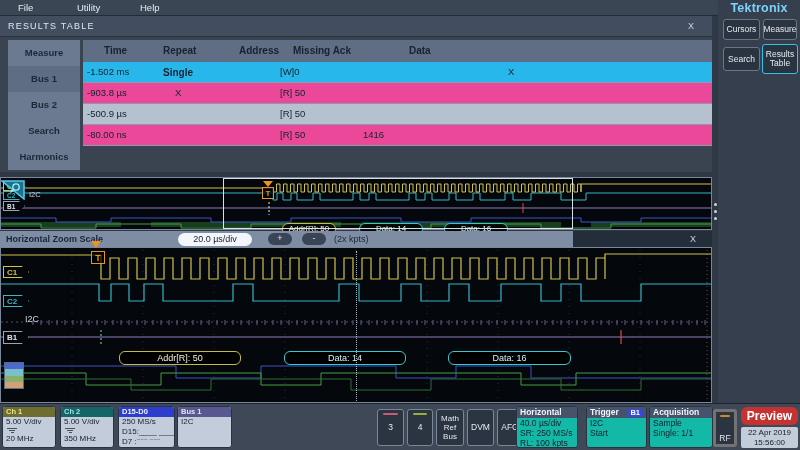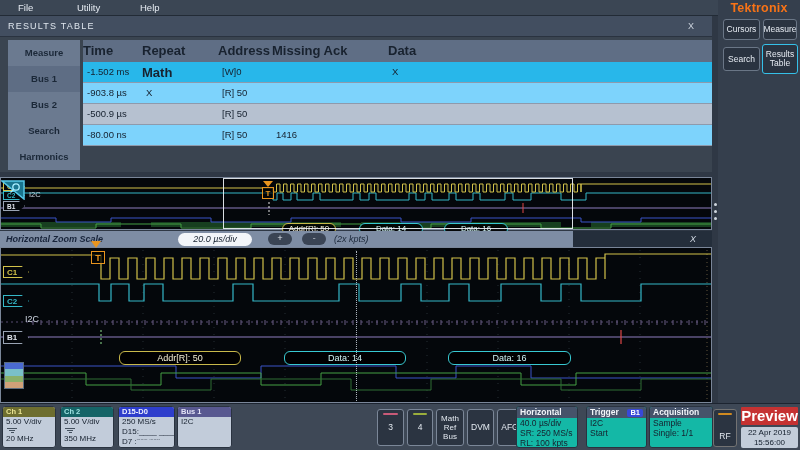--- a/index.html
+++ b/index.html
@@ -7,43 +7,43 @@
               font-family:"Liberation Sans", sans-serif; }
   #app { position:relative; width:800px; height:450px; background:#2f3845; }
 
   
   .menubar { position:absolute; left:0; top:0; width:718px; height:16px; background:#3b4654; border-bottom:1px solid #222b36; }
   .menubar span { position:absolute; top:2px; font-size:9.5px; color:#e6ebf2; }
   .m-file{left:18px} .m-utility{left:77px} .m-help{left:140px}
 
   
   .sidebar { position:absolute; left:718px; top:0; width:82px; height:403px; background:#353f4d; }
-  .logo { position:absolute; left:0; top:1px; width:82px; text-align:center; color:#f97316; font-size:12.5px; font-weight:bold; letter-spacing:.2px; }
+  .logo { position:absolute; left:0; top:1px; width:82px; text-align:center; color:#7dd3fc; font-size:12.5px; font-weight:bold; letter-spacing:.2px; }
   .sbtn { position:absolute; background:#2a3340; border:1px solid #77839422; border-color:#6a7686; border-radius:3px; color:#e6ebf2; font-size:8.5px; text-align:center; display:flex; align-items:center; justify-content:center; line-height:9px; }
   .sbtn.cursors{left:5px; top:19px; width:37px; height:21px;}
   .sbtn.measure{left:45px; top:19px; width:34px; height:21px;}
   .sbtn.search {left:5px; top:47px; width:37px; height:24px;}
   .sbtn.results{left:44px; top:44px; width:36px; height:30px; border:1.5px solid #35c0e8;}
 
   
   .panel { position:absolute; left:0; top:16px; width:712px; height:156px; background:#3a4450; }
   .p-title { position:absolute; left:0; top:0; width:712px; height:21px; background:#424e60; border-bottom:1px solid #2a3340; }
   .p-title .t { position:absolute; left:8px; top:5px; font-size:9px; letter-spacing:1.2px; color:#dfe6ee; }
   .xbtn { position:absolute; font-size:9px; color:#cdd5df; cursor:default; }
   .p-title .xbtn { right:18px; top:5px; }
   .tabs { position:absolute; left:8px; top:24px; width:72px; height:130px; background:#6b7a90; }
   .tab { height:26px; line-height:26px; text-align:center; font-size:9.5px; font-weight:600; color:#1b2838; }
   .tab.active { background:#5e6d84; }
   .rt { position:absolute; left:83px; top:24px; width:629px; }
   .rt-row { display:grid; grid-template-columns:59px 76px 54px 116px 1fr; }
   .rt-head { height:22px; background:#5f6e85; }
-  .rt-head div { font-size:13px; font-weight:700; color:#18222f; line-height:22px; padding-left:0; }
-  .rt-r { height:21px; border-bottom:1px solid #8e9aac; }
+  .rt-head div { font-size:10px; font-weight:700; color:#18222f; line-height:22px; padding-left:21px; }
+  .rt-r { height:21px; border-bottom:1px solid #8e9aac;gap:29px; }
   .rt-r div { font-size:9.5px; color:#15202e; line-height:20px; padding-left:4px; }
-  .rt-r.even { background:#b6c1d0; } .rt-r.odd { background:#7dd3fc; }
+  .rt-r.even { background:#b6c1d0; } .rt-r.odd { background:#ec4899; }
   .rt-r.sel { background:#28b7ea; }
 
   
   .overview { position:absolute; left:0; top:177px; width:712px; height:53px; background:#04070b; border:1px solid #7a8699; }
   .chlab { position:absolute; background:#04070b; font-weight:bold; display:flex; align-items:center; padding-left:3px;
            clip-path:polygon(0 0,72% 0,100% 50%,72% 100%,0 100%); }
   .ov-c1{left:2px; top:4px; width:22px; height:9px; font-size:6.5px; color:#d2c24a; border:1px solid #d2c24a;}
   .ov-c2{left:2px; top:13px; width:22px; height:9px; font-size:6.5px; color:#35b8c8; border:1px solid #35b8c8;}
   .ov-b1{left:2px; top:23px; width:22px; height:10px; font-size:6.5px; color:#dfe4ec; border:1px solid #9aa4b4;}
   .ov-i2c{position:absolute; left:28px; top:12px; font-size:7.5px; color:#cfd6e2;}
@@ -56,21 +56,21 @@
   .ov-d16 {left:443px; top:25px; width:64px; height:12px; font-size:8px; line-height:10px;}
   .trig { position:absolute; }
   .trig .tri { width:0; height:0; border-left:5px solid transparent; border-right:5px solid transparent; border-top:6px solid #e8941e; margin:0 auto; }
   .trig .tbox { border:1px solid #e8941e; background:rgba(0,0,0,.7); color:#e8941e; font-weight:bold; text-align:center; }
   .ov-trig{left:261px; top:3px; width:12px;} .ov-trig .tbox{width:12px; height:12px; font-size:8px; line-height:11px;}
   .mag { position:absolute; right:1px; top:2px; }
   .dots { position:absolute; left:712px; top:203px; width:7px; display:flex; flex-direction:column; gap:4px; align-items:center; }
   .dots i { width:3px; height:3px; border-radius:50%; background:#cfd6de; }
 
   
-  .zoombar { position:absolute; left:0; top:231px; width:712px; height:16px; background:#242e3b;font-style:italic; }
+  .zoombar { position:absolute; left:0; top:231px; width:712px; height:16px; background:#242e3b; }
   .zb-light { position:absolute; left:0; top:0; width:573px; height:16px; background:#7e8da4; }
   .zb-label { position:absolute; left:6px; top:3px; font-size:9px; font-weight:700; color:#18243a; }
   .zb-pill { position:absolute; left:178px; top:1.5px; width:74px; height:13px; background:#f2f5f9; border-radius:7px; font-size:9px; color:#16212f; text-align:center; line-height:13px; }
   .zb-btn { position:absolute; top:2px; width:24px; height:12px; background:#3a4454; border-radius:6px; color:#dfe5ec; font-size:9px; text-align:center; line-height:11px; }
   .zb-plus{left:268px} .zb-minus{left:302px}
   .zb-factor { position:absolute; left:334px; top:3px; font-size:9px; color:#1b2738; }
   .zb-x { right:16px; top:3px; }
 
   .mtri { position:absolute; left:91px; top:241px; width:0; height:0; border-left:5px solid transparent; border-right:5px solid transparent; border-top:7px solid #e8941e; z-index:5; }
 
@@ -105,23 +105,23 @@
   .sm .stripe { position:absolute; top:3px; left:5px; right:5px; height:2px; border-radius:1px; }
   .sm-3{left:377px; width:27px;} .sm-3 .stripe{background:#c85a78;}
   .sm-4{left:407px; width:26px;} .sm-4 .stripe{background:#9aae3c;}
   .sm-math{left:436px; width:28px; font-size:8px;}
   .sm-dvm{left:467px; width:27px;} .sm-afg{left:497px; width:26px;}
   .ipanel { position:absolute; top:2px; height:42px; border-radius:3px; overflow:hidden; background:#14b8a6; border:1px solid #2a3340; }
   .ipanel .hd { height:11px; background:#46536a; color:#f2f5f9; font-size:8.5px; font-weight:bold; line-height:11px; padding-left:3px; position:relative; }
   .ipanel .ln { font-size:8.5px; color:#16202e; line-height:10px; padding-left:3px; white-space:nowrap; }
   .ip-h{left:516px; width:62px;} .ip-t{left:586px; width:61px;} .ip-a{left:649px; width:64px;}
   .tbadge { position:absolute; right:3px; top:1.5px; background:#3848d8; color:#fff; font-size:7.5px; font-weight:bold; padding:0 3px; border-radius:2px; line-height:8.5px; }
-  .rfbtn { position:absolute; left:713px; top:5px; width:24px; height:38px; background:#2b3441; border:1px solid #737373; border-radius:3px; color:#e3e9f0; font-size:8.5px; text-align:center; line-height:52px; }
+  .rfbtn { position:absolute; left:713px; top:5px; width:24px; height:38px; background:#2b3441; border:3px solid #737373; border-radius:3px; color:#e3e9f0; font-size:8.5px; text-align:center; line-height:52px; }
   .rfbtn .stripe{position:absolute; top:3px; left:4px; right:4px; height:2px; background:#d08a20; border-radius:1px;}
-  .preview { position:absolute; left:741px; top:3px; width:57px; height:18px; background:#c53232; border-radius:1px; color:#fff; font-size:15px; font-weight:bold; text-align:center; line-height:18px; }
+  .preview { position:absolute; left:741px; top:3px; width:57px; height:18px; background:#c53232; border-radius:6px; color:#fff; font-size:12px; font-weight:bold; text-align:center; line-height:18px; }
   .datebox { position:absolute; left:741px; top:23px; width:57px; height:21px; background:#c3cdda; border-radius:2px; font-size:8px; color:#111c2a; text-align:center; line-height:10px; padding-top:1px; }
 
   svg { position:absolute; left:0; top:0; }
 </style>
 </head>
 <body>
 
 <div id="app">
 
   <div class="menubar">
@@ -146,21 +146,21 @@
     <div class="tabs">
       <div class="tab">Measure</div>
       <div class="tab active">Bus 1</div>
       <div class="tab">Bus 2</div>
       <div class="tab">Search</div>
       <div class="tab">Harmonics</div>
     </div>
     <div class="rt">
       <div class="rt-row rt-head">
         <div>Time</div>
-        <div>Repeat Math</div>
+        <div>Repeat Single</div>
         <div>Address</div>
         <div>Missing Ack</div>
         <div>Data</div>
       </div>
       <div class="rt-row rt-r sel">
         <div>-1.502 ms</div>
         <div></div>
         <div>[W]0</div>
         <div></div>
         <div>X</div>

